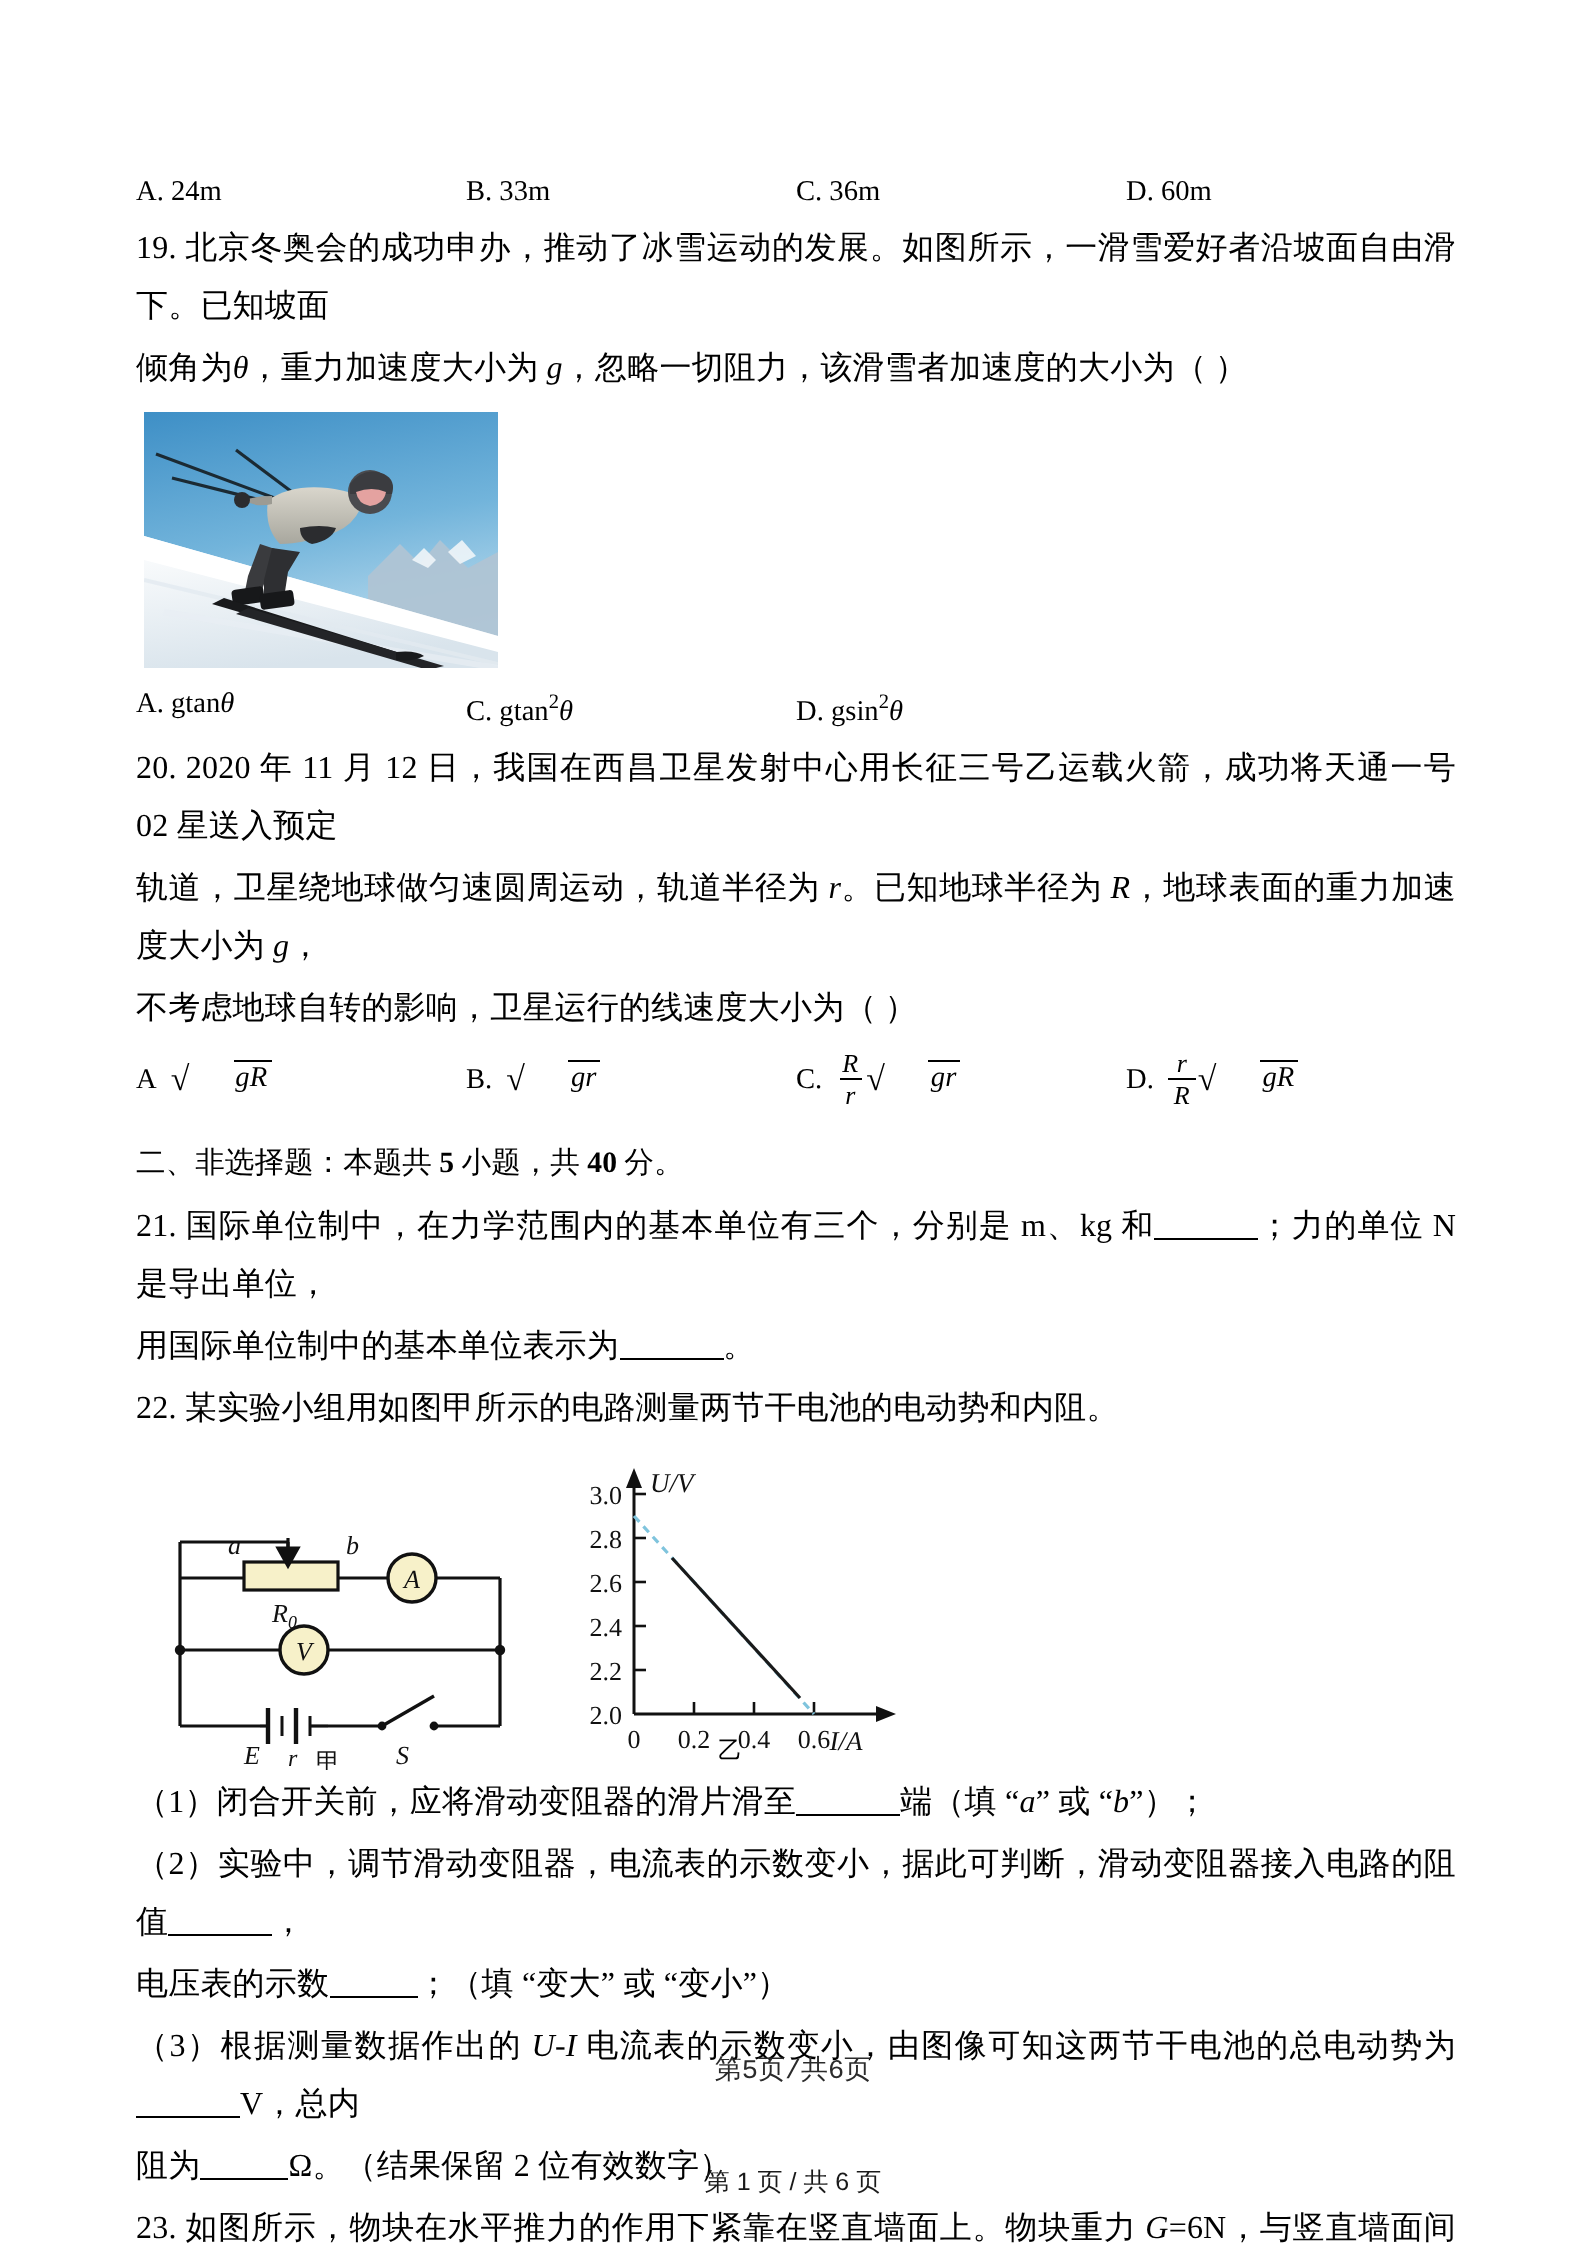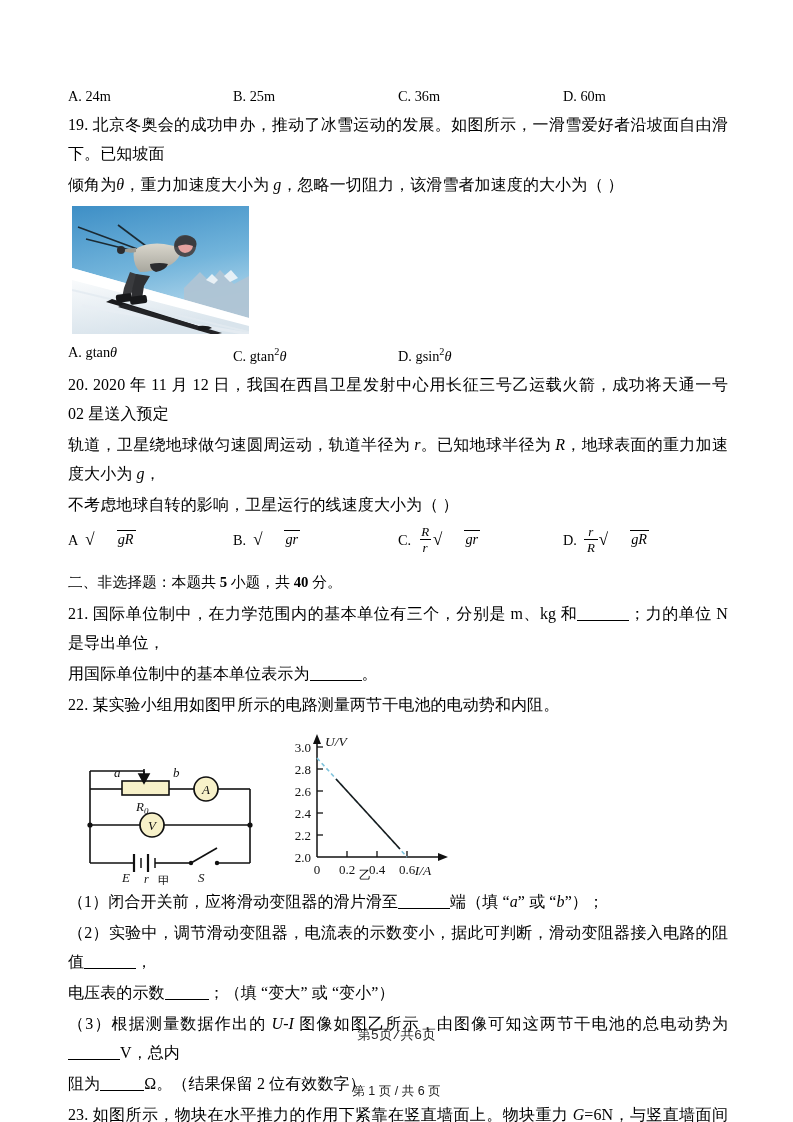--- a/index.html
+++ b/index.html
@@ -161,21 +161,21 @@
 </style>
 </head>
 <body>
 
 <div class="page">
 
   <div class="content">
 
     <div class="options">
       <div>A. 24m</div>
-      <div>B. 25m</div>
+      <div>B. 33m</div>
       <div>C. 36m</div>
       <div>D. 60m</div>
     </div>
 
     <div class="qline qpara">19. 北京冬奥会的成功申办，推动了冰雪运动的发展。如图所示，一滑雪爱好者沿坡面自由滑下。已知坡面</div>
     <div class="qline qpara">
       <span>倾角为</span><span class="ital">θ</span><span>，重力加速度大小为 </span><span class="ital">g</span><span>，忽略一切阻力，该滑雪者加速度的大小为（        ）</span>
     </div>
 
     <div class="photo-wrap">
@@ -418,21 +418,21 @@
     <div class="qline qpara">
       <span>（1）闭合开关前，应将滑动变阻器的滑片滑至</span><span class="blank"></span><span>端（填 “</span><span class="ital">a</span><span>” 或 “</span><span class="ital">b</span><span>”）；</span>
     </div>
     <div class="qline qpara">
       <span>（2）实验中，调节滑动变阻器，电流表的示数变小，据此可判断，滑动变阻器接入电路的阻值</span><span class="blank"></span><span>，</span>
     </div>
     <div class="qline qpara">
       <span>电压表的示数</span><span class="blank blank-s"></span><span>；（填 “变大” 或 “变小”）</span>
     </div>
     <div class="qline qpara">
-      <span>（3）根据测量数据作出的 </span><span class="ital">U-I</span><span> 图像如图乙所示，由图像可知这两节干电池的总电动势为</span><span class="blank"></span><span>V，总内</span>
+      <span>（3）根据测量数据作出的 </span><span class="ital">U-I</span><span> 电流表的示数变小，由图像可知这两节干电池的总电动势为</span><span class="blank"></span><span>V，总内</span>
     </div>
     <div class="qline qpara">
       <span>阻为</span><span class="blank blank-s"></span><span>Ω。（结果保留 2 位有效数字）</span>
     </div>
 
     <div class="qline qpara">
       <span>23. 如图所示，物块在水平推力的作用下紧靠在竖直墙面上。物块重力 </span><span class="ital">G</span><span>=6N，与竖直墙面间的动摩擦因数</span>
     </div>
 
   </div>

